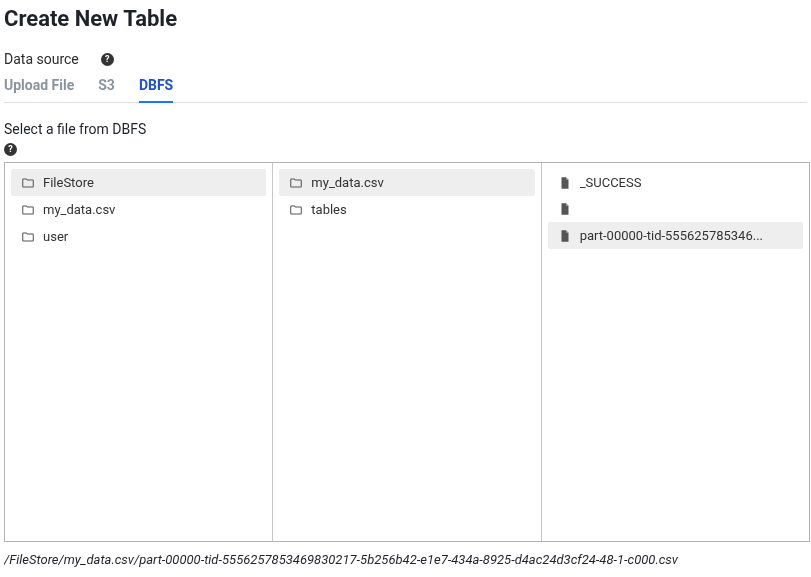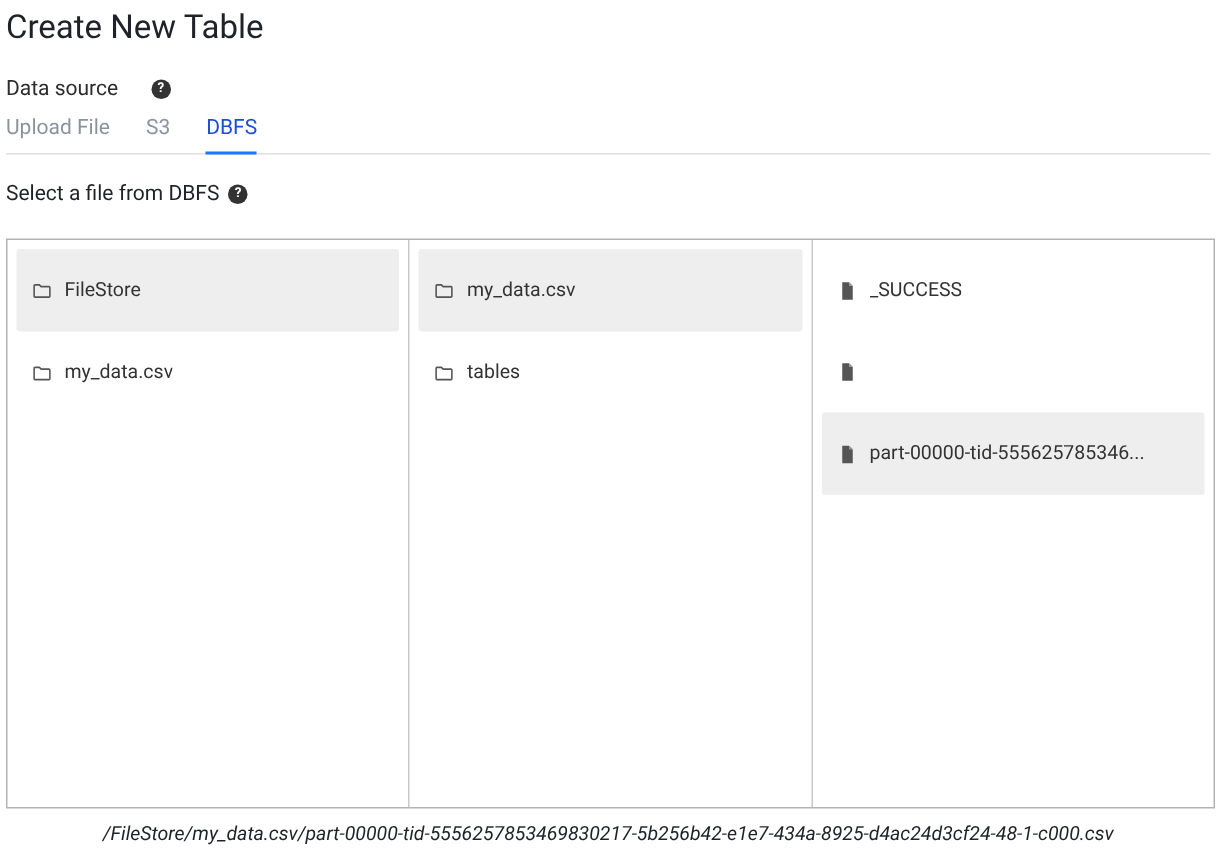--- a/index.html
+++ b/index.html
@@ -5,21 +5,21 @@
     * { box-sizing: border-box; margin: 0; padding: 0; }
     body {
       font-family: -apple-system, BlinkMacSystemFont, "Segoe UI", Roboto, Helvetica, Arial, sans-serif;
       color: #1f2329;
       background: #fff;
       padding: 6px 4px 4px 4px;
       width: 811px;
     }
     h1.page-title {
       font-size: 22px;
-      font-weight: 400;
+      font-weight: 700;
       margin-bottom: 20px;
       color: #1f2329;
     }
     .datasource-label {
       font-size: 14px;
       color: #2c2c2c;
       margin-bottom: 10px;
       display: flex;
       align-items: center;
       gap: 22px;
@@ -37,77 +37,77 @@
     }
     .tabs {
       display: flex;
       gap: 24px;
       border-bottom: 1px solid #e0e0e0;
       margin-bottom: 18px;
     }
     .tab {
       padding: 0 0 8px 0;
       font-size: 14px;
-      font-weight: 400;
+      font-weight: 700;
       color: #8b949e;
       cursor: pointer;
       border-bottom: 2px solid transparent;
       margin-bottom: -1px;
     }
     .tab.active {
       color: #1d4ed8;
       border-bottom-color: #1677ff;
     }
     .prompt {
       font-size: 14px;
       color: #1f2329;
-      margin-bottom: 22px;
-      display: flex;
-      align-items: center;
+      margin-bottom: 6px;
+      display: flex;
+      align-items: flex-start;
       gap: 6px;
+      flex-direction: column;
     }
     .browser {
       border: 1px solid #b3b3b3;
       display: flex;
       height: 380px;
       width: 806px;
     }
     .col {
       flex: 1;
       border-right: 1px solid #c8c8c8;
       overflow: hidden;
       padding: 6px;
     }
     .col:last-child { border-right: none; }
     .item {
       display: flex;
       align-items: center;
       gap: 8px;
-      padding: 20px 10px;
+      padding: 6px 10px;
       font-size: 13px;
       color: #333;
       cursor: pointer;
       border-radius: 2px;
       white-space: nowrap;
       overflow: hidden;
       text-overflow: ellipsis;
     }
     .item.selected { background: #eeeeee; }
     .item .label { overflow: hidden; text-overflow: ellipsis; }
     .icon-folder, .icon-file { flex-shrink: 0; display: inline-flex; }
     .icon-folder svg, .icon-file svg { width: 14px; height: 14px; }
     .path {
       font-size: 13px;
       font-style: italic;
       color: #1f2329;
       margin-top: 10px;
       white-space: nowrap;
       overflow: hidden;
       text-overflow: ellipsis;
-      text-align: center;
     }
   </style>
 </head>
 <body>
 
 <h1 class="page-title">Create New Table</h1>
 
 <div class="datasource-label">
   <span>Data source</span>
   <span class="help-icon">?</span>
@@ -134,20 +134,28 @@
         </span>
       <span class="label">FileStore</span>
     </div>
     <div class="item">
       <span class="icon-folder">
           <svg viewBox="0 0 24 24" fill="none" stroke="#555" stroke-width="1.8">
             <path d="M3 6a1 1 0 0 1 1-1h5l2 2h9a1 1 0 0 1 1 1v10a1 1 0 0 1-1 1H4a1 1 0 0 1-1-1V6z"></path>
           </svg>
         </span>
       <span class="label">my_data.csv</span>
+    </div>
+    <div class="item">
+      <span class="icon-folder">
+          <svg viewBox="0 0 24 24" fill="none" stroke="#555" stroke-width="1.8">
+            <path d="M3 6a1 1 0 0 1 1-1h5l2 2h9a1 1 0 0 1 1 1v10a1 1 0 0 1-1 1H4a1 1 0 0 1-1-1V6z"></path>
+          </svg>
+        </span>
+      <span class="label">user</span>
     </div>
   </div>
   <div class="col">
     <div class="item selected">
       <span class="icon-folder">
           <svg viewBox="0 0 24 24" fill="none" stroke="#555" stroke-width="1.8">
             <path d="M3 6a1 1 0 0 1 1-1h5l2 2h9a1 1 0 0 1 1 1v10a1 1 0 0 1-1 1H4a1 1 0 0 1-1-1V6z"></path>
           </svg>
         </span>
       <span class="label">my_data.csv</span>

